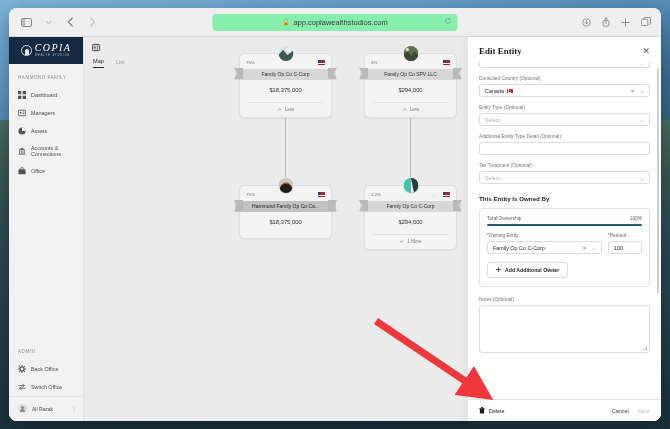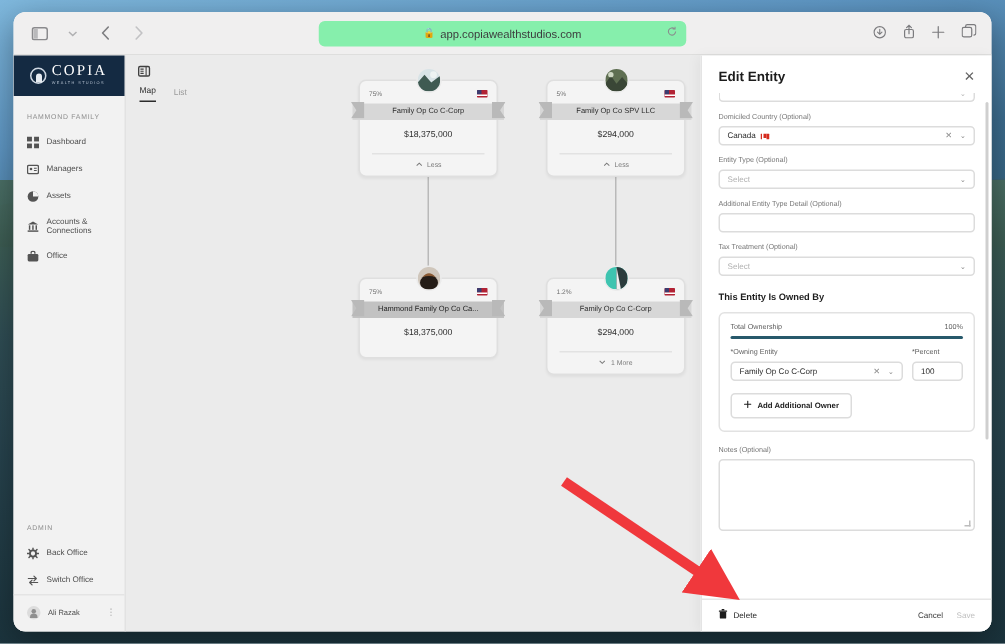--- a/index.html
+++ b/index.html
@@ -79,21 +79,21 @@
     justify-content: center; gap: 3px;
   }
   .brand-seal {
     width: 11px; height: 11px; border-radius: 50%;
     border: 1px solid #cfd8e2; position: relative; flex: 0 0 11px;
   }
   .brand-seal::after {
     content:""; position: absolute; left: 3px; top: 2.5px;
     width: 4px; height: 6px; border-radius: 2px 2px 0 0; background: #e6ebf1;
   }
-  .brand-text { display: flex; flex-direction: column; line-height: 1; }
+  .brand-text { display: flex; flex-direction: column; line-height: 1; font-style: italic; }
   .brand-name {
     font-family: "Liberation Serif", serif;
     font-size: 10px; letter-spacing: 1.4px; color: #fff;
   }
   .brand-sub { font-size: 2.6px; letter-spacing: .9px; color: #b6c2d1; margin-top: 1.5px; }
 
   .sb-section {
     font-size: 4.6px; letter-spacing: .5px; color: #8d8d8d;
     padding: 11px 0 6px 9px; text-transform: uppercase;
   }
@@ -200,21 +200,21 @@
   #editpanel {
     position: absolute; right: 0; top: 0; bottom: 0; width: 194px;
     background: #fff; border-left: 1px solid #e4e4e4;
     display: flex; flex-direction: column;
     box-shadow: -2px 0 8px rgba(0,0,0,.05);
   }
   .ep-head {
     display: flex; align-items: center; justify-content: space-between;
     padding: 9px 11px 6px;
   }
-  .ep-title { font-family: Liberation Sans, sans-serif; font-size: 9px; color: #1d1d1d; font-weight: bold; }
+  .ep-title { font-family: Liberation Serif, serif; font-size: 9px; color: #1d1d1d; font-weight: bold; }
   .ep-close { font-size: 9px; color: #636363; cursor: default; }
   .ep-body { flex: 1; overflow: hidden; padding: 0 11px; position: relative; }
   .scrollbar {
     position: absolute; right: 2px; top: 6px; width: 2.2px; height: 225px;
     border-radius: 2px; background: #cfcfcf;
   }
   .fld { margin-bottom: 8px; }
   .fld-label { font-size: 4.8px; color: #767676; margin-bottom: 3px; }
   .ctrl {
     height: 13px; border: 1px solid #dcdcdc; border-radius: 3px;

